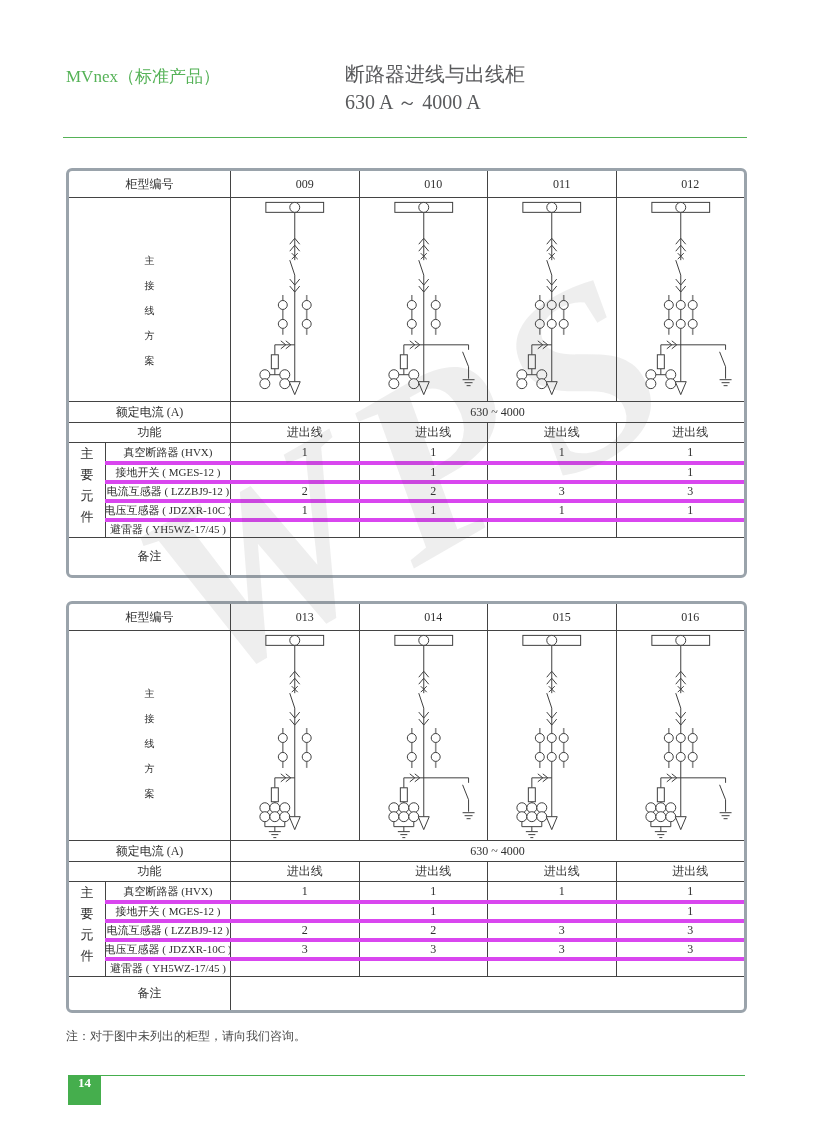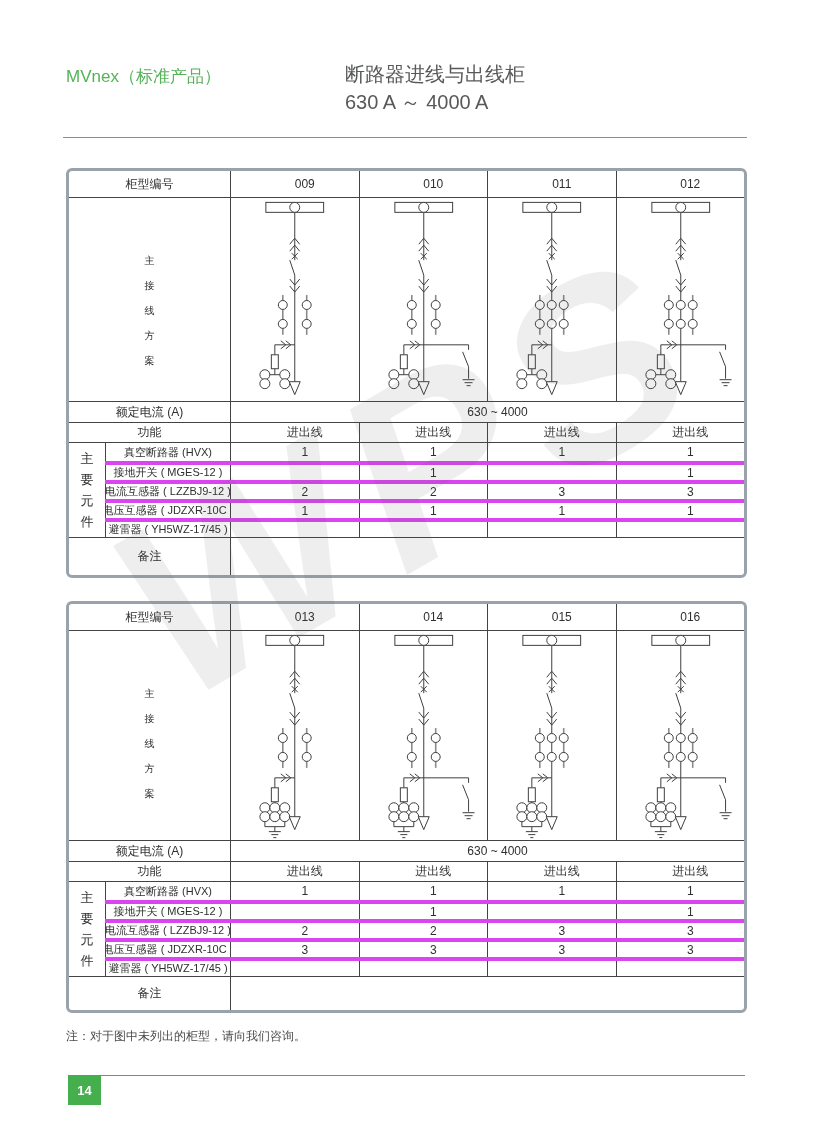--- a/index.html
+++ b/index.html
@@ -1,44 +1,44 @@
 <!DOCTYPE html>
 <html><head>
 <meta charset="utf-8">
 <style>
   html,body{margin:0;padding:0;background:#e8e8e8;}
   .page{position:relative;width:816px;height:1145px;background:#ffffff;margin:0 auto;
-        font-family:Liberation Sans, sans-serif;overflow:hidden;}
+        font-family:Liberation Serif, serif;overflow:hidden;}
   
   .brand{position:absolute;left:66px;top:64px;color:#55b257;font-size:17px;line-height:26px;}
   .doc-title{position:absolute;left:345px;top:60px;color:#58595b;font-size:20px;line-height:28px;}
   .header-rule{position:absolute;left:63px;top:137px;width:684px;height:1px;background:#55b257;}
   
   .tbl{position:absolute;left:66px;width:681px;border:3px solid #9aa3ab;border-radius:6px;
        background:#fff;box-sizing:border-box;color:#2f2f2f;font-size:12px;}
   .row{display:flex;align-items:stretch;box-sizing:border-box;}
   .row + .row{border-top:1px solid #434343;}
   .cell{display:flex;align-items:center;justify-content:center;box-sizing:border-box;overflow:hidden;}
   .c-label{width:161px;flex:none;}
   .c-val{flex:1;border-left:1px solid #434343;padding-left:20px;}
   .c-diagram{flex:1;border-left:1px solid #434343;align-items:flex-start;justify-content:center;}
   .scheme-cell{align-items:flex-start;}
   .vtext{width:1.1em;line-height:25px;word-break:break-all;text-align:center;font-size:10px;margin-top:50px;}
   .vtext2{width:1.1em;line-height:21px;word-break:break-all;text-align:center;font-size:13px;}
-  .comp-sub{width:36px;flex:none;display:flex;align-items:center;justify-content:center;box-sizing:border-box;}
+  .comp-sub{width:36px;flex:none;display:flex;justify-content:center;box-sizing:border-box;}
   .comp-rows{flex:1;display:flex;flex-direction:column;}
   .comp-row{display:flex;height:19px;box-sizing:border-box;}
   .comp-row + .comp-row{border-top:4px solid #d946ef;}
   .comp-name{width:125px;flex:none;border-left:1px solid #434343;font-size:11px;white-space:nowrap;
              display:flex;align-items:center;justify-content:center;box-sizing:border-box;}
   
   .note{position:absolute;left:66px;top:1028px;font-size:12px;color:#4a4a4a;}
   .footer-rule{position:absolute;left:68px;top:1075px;width:677px;height:1px;background:#45ae4d;}
   .page-badge{position:absolute;left:68px;top:1075px;width:33px;height:30px;background:#45ae4d;
-              color:#fff;font-size:13px;font-weight:bold;display:flex;align-items:center;justify-content:center;}
+              color:#fff;font-size:13px;font-weight:bold;display:flex;justify-content:center;}
   
   .watermark{position:absolute;left:40px;top:330px;width:740px;text-align:center;
              font-size:250px;font-weight:bold;font-style:italic;letter-spacing:18px;
              color:rgba(90,90,90,0.10);transform:rotate(-30deg);pointer-events:none;z-index:5;}
 </style>
 </head>
 <body>
 
 <div class="page">
 

